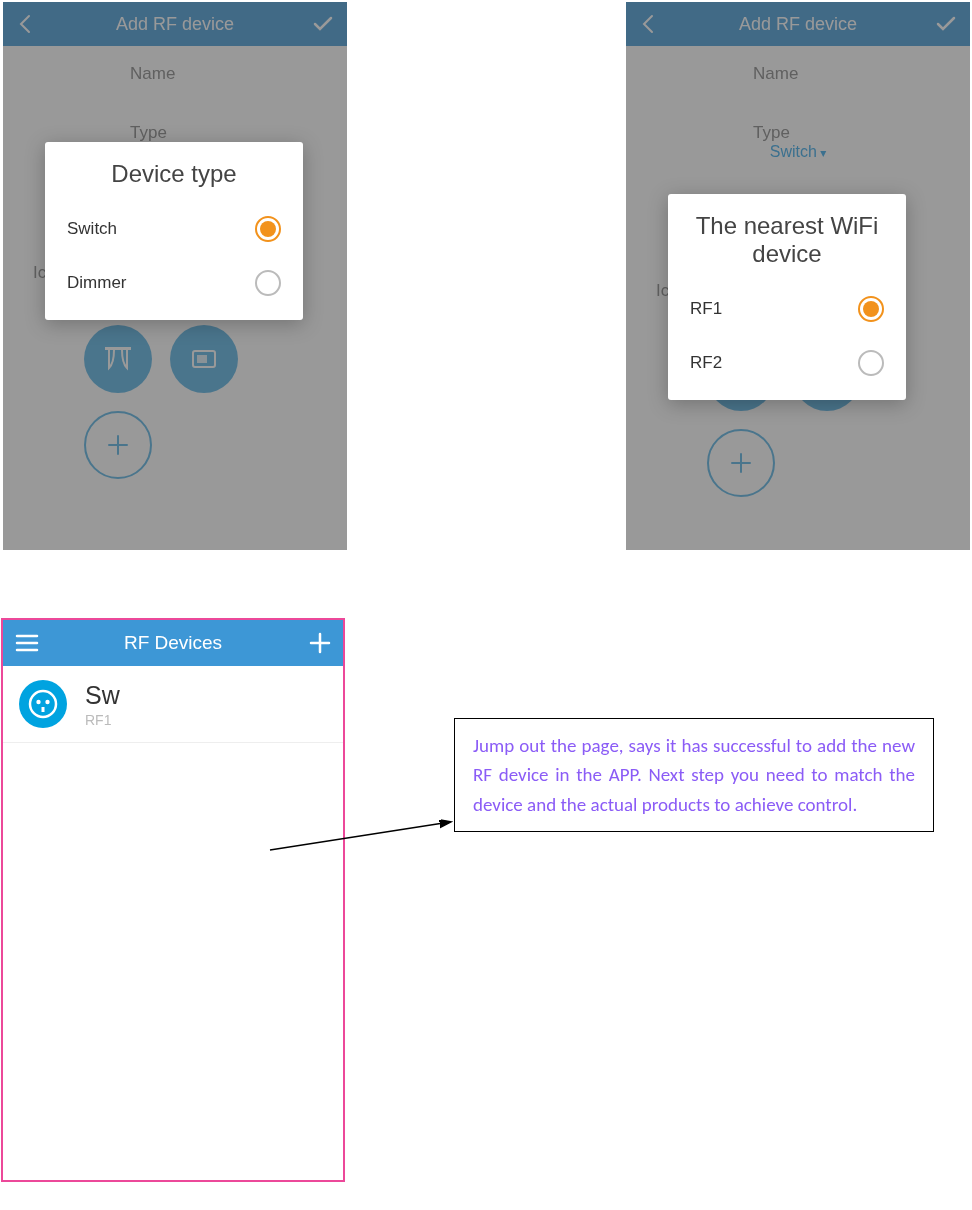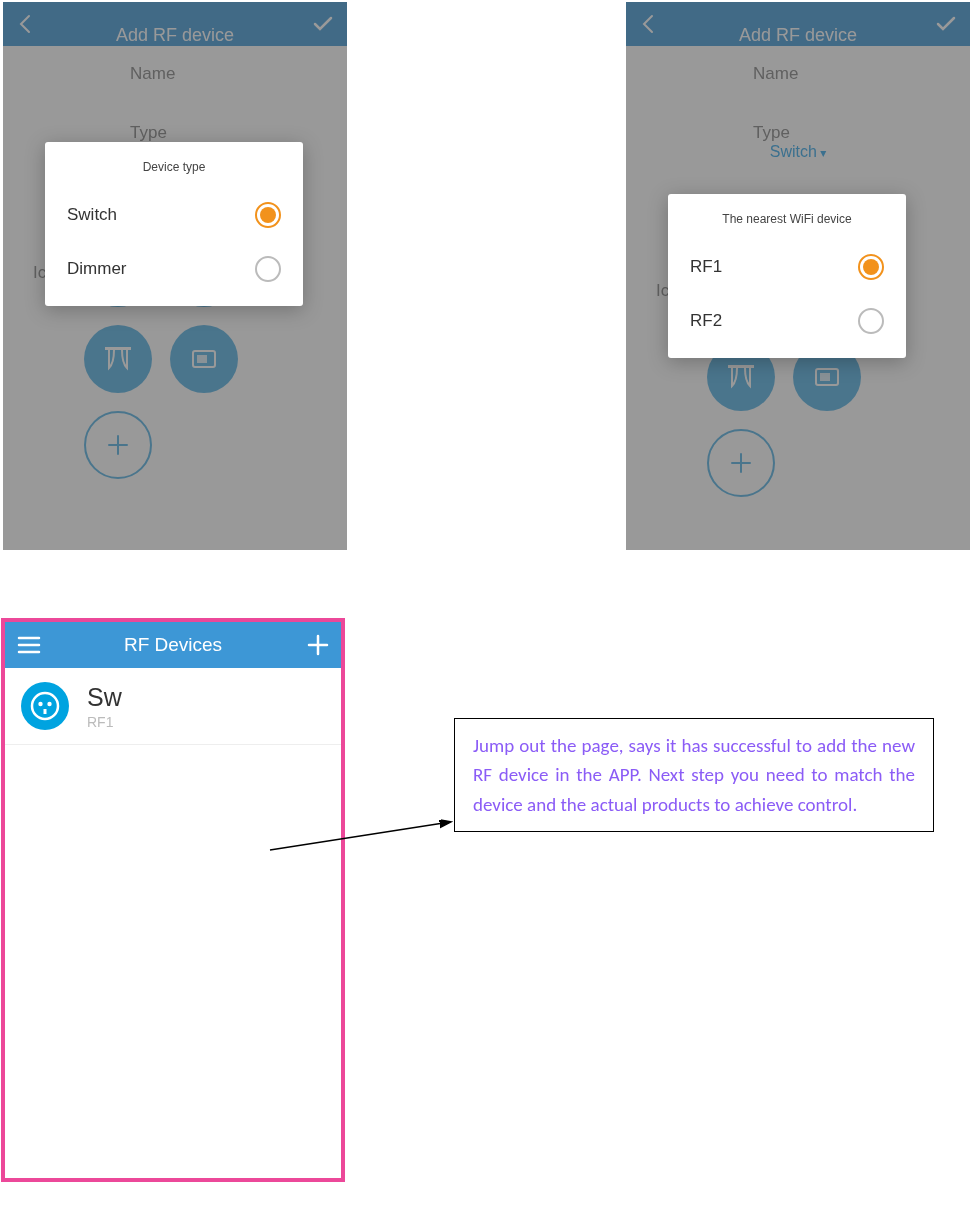--- a/index.html
+++ b/index.html
@@ -23,21 +23,21 @@
     inset: 0;
     background: rgba(70,70,70,0.55);
     pointer-events: none;
   }
   
   .hdr {
     height: 44px;
     background: #3d97d6;
     position: relative;
     display: flex;
-    align-items: flex-end;
+    align-items: center;
     justify-content: center;
     color: #fff;
     font-size: 18px;
   }
   .hdr .back, .hdr .check, .hdr .menu, .hdr .plus {
     position: absolute;
     top: 50%;
     transform: translateY(-50%);
   }
   .hdr .back, .hdr .menu { left: 12px; }
@@ -73,21 +73,21 @@
     position: absolute;
     background: #fff;
     border-radius: 3px;
     box-shadow: 0 4px 20px rgba(0,0,0,0.25);
     padding: 18px 0 10px 0;
     z-index: 10;
   }
   .modal h3 {
     text-align: center;
     font-weight: 400;
-    font-size: 12px;
+    font-size: 24px;
     color: #444;
     margin-bottom: 14px;
   }
   .modal .opt {
     display: flex;
     align-items: center;
     justify-content: space-between;
     padding: 14px 22px;
     font-size: 17px;
     color: #333;
@@ -297,21 +297,21 @@
       <span>RF1</span>
       <span class="radio sel"></span>
     </div>
     <div class="opt">
       <span>RF2</span>
       <span class="radio"></span>
     </div>
   </div>
 </div>
 
-<div class="phone" style="left:1px; top:618px; width:344px; height:564px; border:4px solid #ec4899;">
+<div class="phone" style="left:1px; top:618px; width:344px; height:564px; border:2px solid #ec4899;">
   <div class="hdr-blue">
     <span class="menu" style="position:absolute; left:12px;">
       <svg width="24" height="20" viewBox="0 0 24 20">
           <path d="M2 3h20M2 10h20M2 17h20" stroke="#fff" stroke-width="2.5" stroke-linecap="round"></path>
         </svg>
     </span>
     <span>RF Devices</span>
     <span class="plus" style="position:absolute; right:12px;">
       <svg width="22" height="22" viewBox="0 0 22 22">
           <path d="M11 2v18M2 11h18" stroke="#fff" stroke-width="2.5" stroke-linecap="round"></path>

